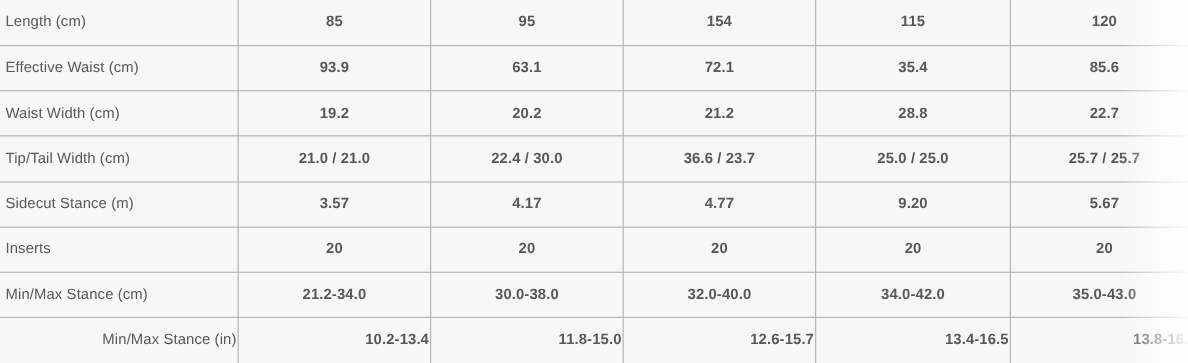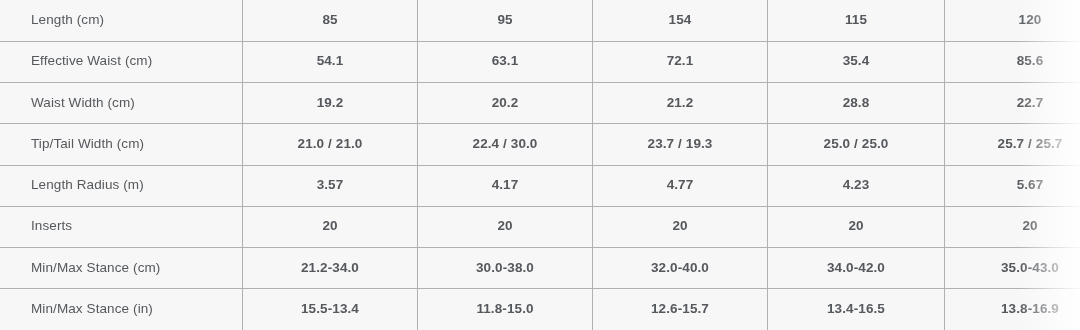--- a/index.html
+++ b/index.html
@@ -43,29 +43,30 @@
     color: #55585c;
     line-height: 1.25;
     letter-spacing: 0.1px;
     white-space: nowrap;
     background: transparent;
   }
 
   
   table#spec-table tr:last-child td {
     border-bottom: none;
+    text-align: right;
   }
   
   table#spec-table td:last-child {
     border-right: none;
   }
 
   td.row-label {
     text-align: left;
-    padding-left: 31px;
+    padding-left: 5px;
     width: 210px;
   }
 
   td.row-value {
     text-align: center;
     width: 172px;
     font-weight: bold;
   }
   td.row-value.col-4 { width: 174px; }
   td.row-value.col-5 { width: 168px; }
@@ -92,51 +93,51 @@
         <td class="row-label">Length (cm)</td>
         <td class="row-value col-1">85</td>
         <td class="row-value col-2">95</td>
         <td class="row-value col-3">154</td>
         <td class="row-value col-4">115</td>
         <td class="row-value col-5">120</td>
       </tr>
 
       <tr>
         <td class="row-label">Effective Waist (cm)</td>
-        <td class="row-value col-1">54.1</td>
+        <td class="row-value col-1">93.9</td>
         <td class="row-value col-2">63.1</td>
         <td class="row-value col-3">72.1</td>
         <td class="row-value col-4">35.4</td>
         <td class="row-value col-5">85.6</td>
       </tr>
 
       <tr>
         <td class="row-label">Waist Width (cm)</td>
         <td class="row-value col-1">19.2</td>
         <td class="row-value col-2">20.2</td>
         <td class="row-value col-3">21.2</td>
         <td class="row-value col-4">28.8</td>
         <td class="row-value col-5">22.7</td>
       </tr>
 
       <tr>
         <td class="row-label">Tip/Tail Width (cm)</td>
         <td class="row-value col-1">21.0 / 21.0</td>
         <td class="row-value col-2">22.4 / 30.0</td>
-        <td class="row-value col-3">23.7 / 19.3</td>
+        <td class="row-value col-3">36.6 / 23.7</td>
         <td class="row-value col-4">25.0 / 25.0</td>
         <td class="row-value col-5">25.7 / 25.7</td>
       </tr>
 
       <tr>
-        <td class="row-label">Length Radius (m)</td>
+        <td class="row-label">Sidecut Stance (m)</td>
         <td class="row-value col-1">3.57</td>
         <td class="row-value col-2">4.17</td>
         <td class="row-value col-3">4.77</td>
-        <td class="row-value col-4">4.23</td>
+        <td class="row-value col-4">9.20</td>
         <td class="row-value col-5">5.67</td>
       </tr>
 
       <tr>
         <td class="row-label">Inserts</td>
         <td class="row-value col-1">20</td>
         <td class="row-value col-2">20</td>
         <td class="row-value col-3">20</td>
         <td class="row-value col-4">20</td>
         <td class="row-value col-5">20</td>
@@ -146,21 +147,21 @@
         <td class="row-label">Min/Max Stance (cm)</td>
         <td class="row-value col-1">21.2-34.0</td>
         <td class="row-value col-2">30.0-38.0</td>
         <td class="row-value col-3">32.0-40.0</td>
         <td class="row-value col-4">34.0-42.0</td>
         <td class="row-value col-5">35.0-43.0</td>
       </tr>
 
       <tr>
         <td class="row-label">Min/Max Stance (in)</td>
-        <td class="row-value col-1">15.5-13.4</td>
+        <td class="row-value col-1">10.2-13.4</td>
         <td class="row-value col-2">11.8-15.0</td>
         <td class="row-value col-3">12.6-15.7</td>
         <td class="row-value col-4">13.4-16.5</td>
         <td class="row-value col-5">13.8-16.9</td>
       </tr>
 
     </tbody>
   </table>
 
   <div id="right-fade"></div>

